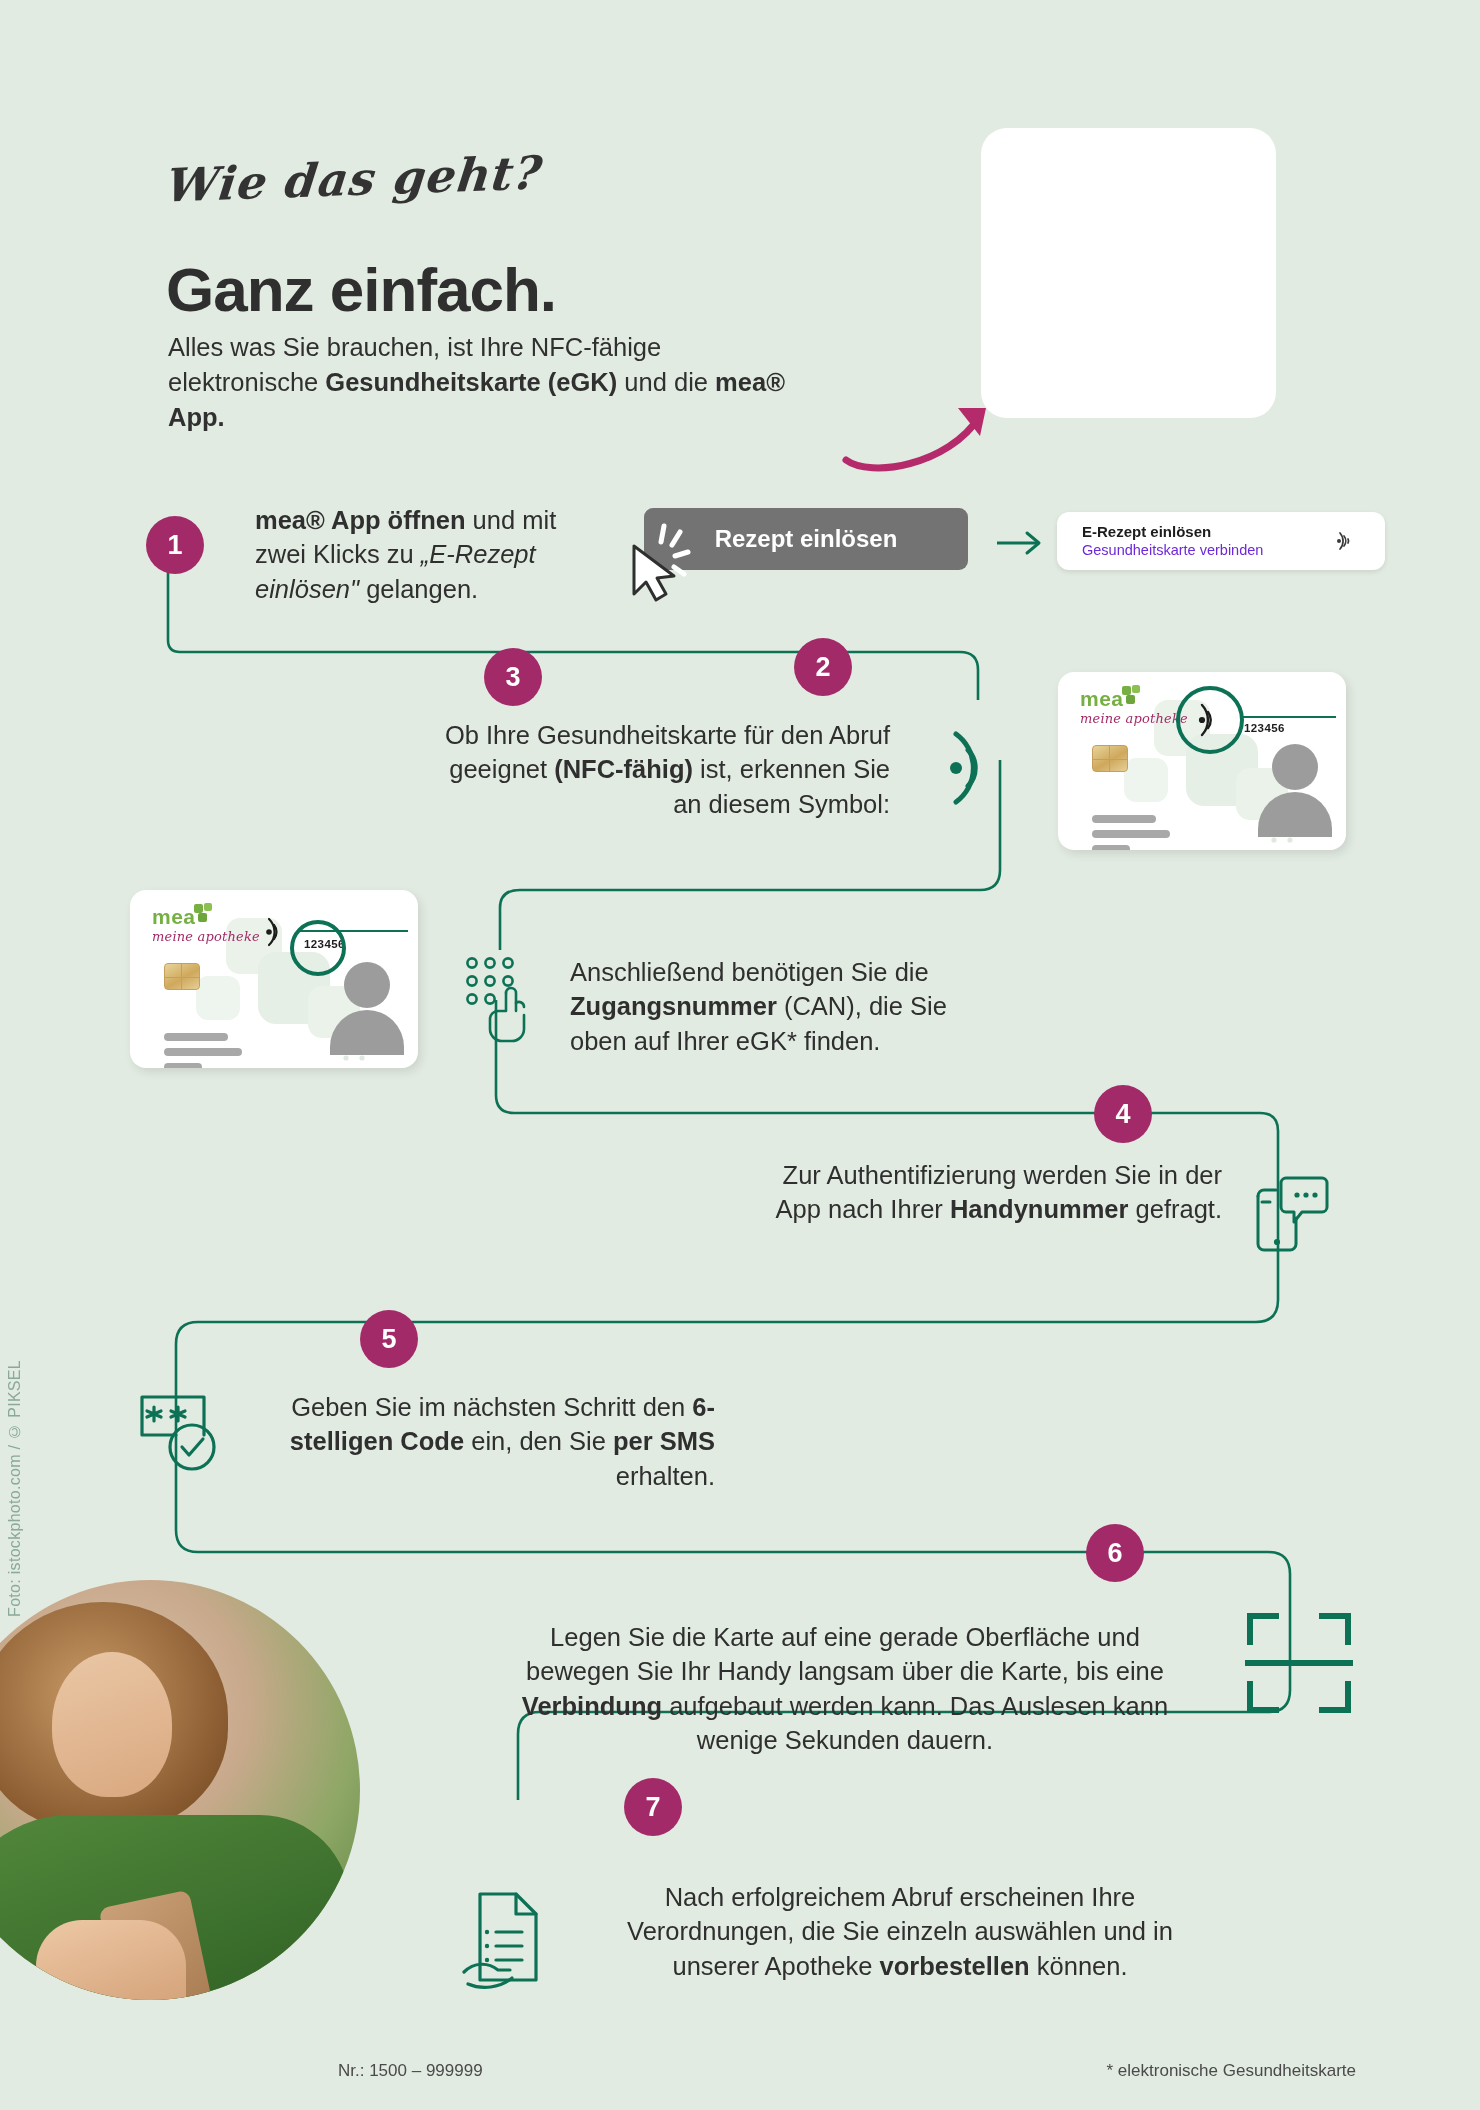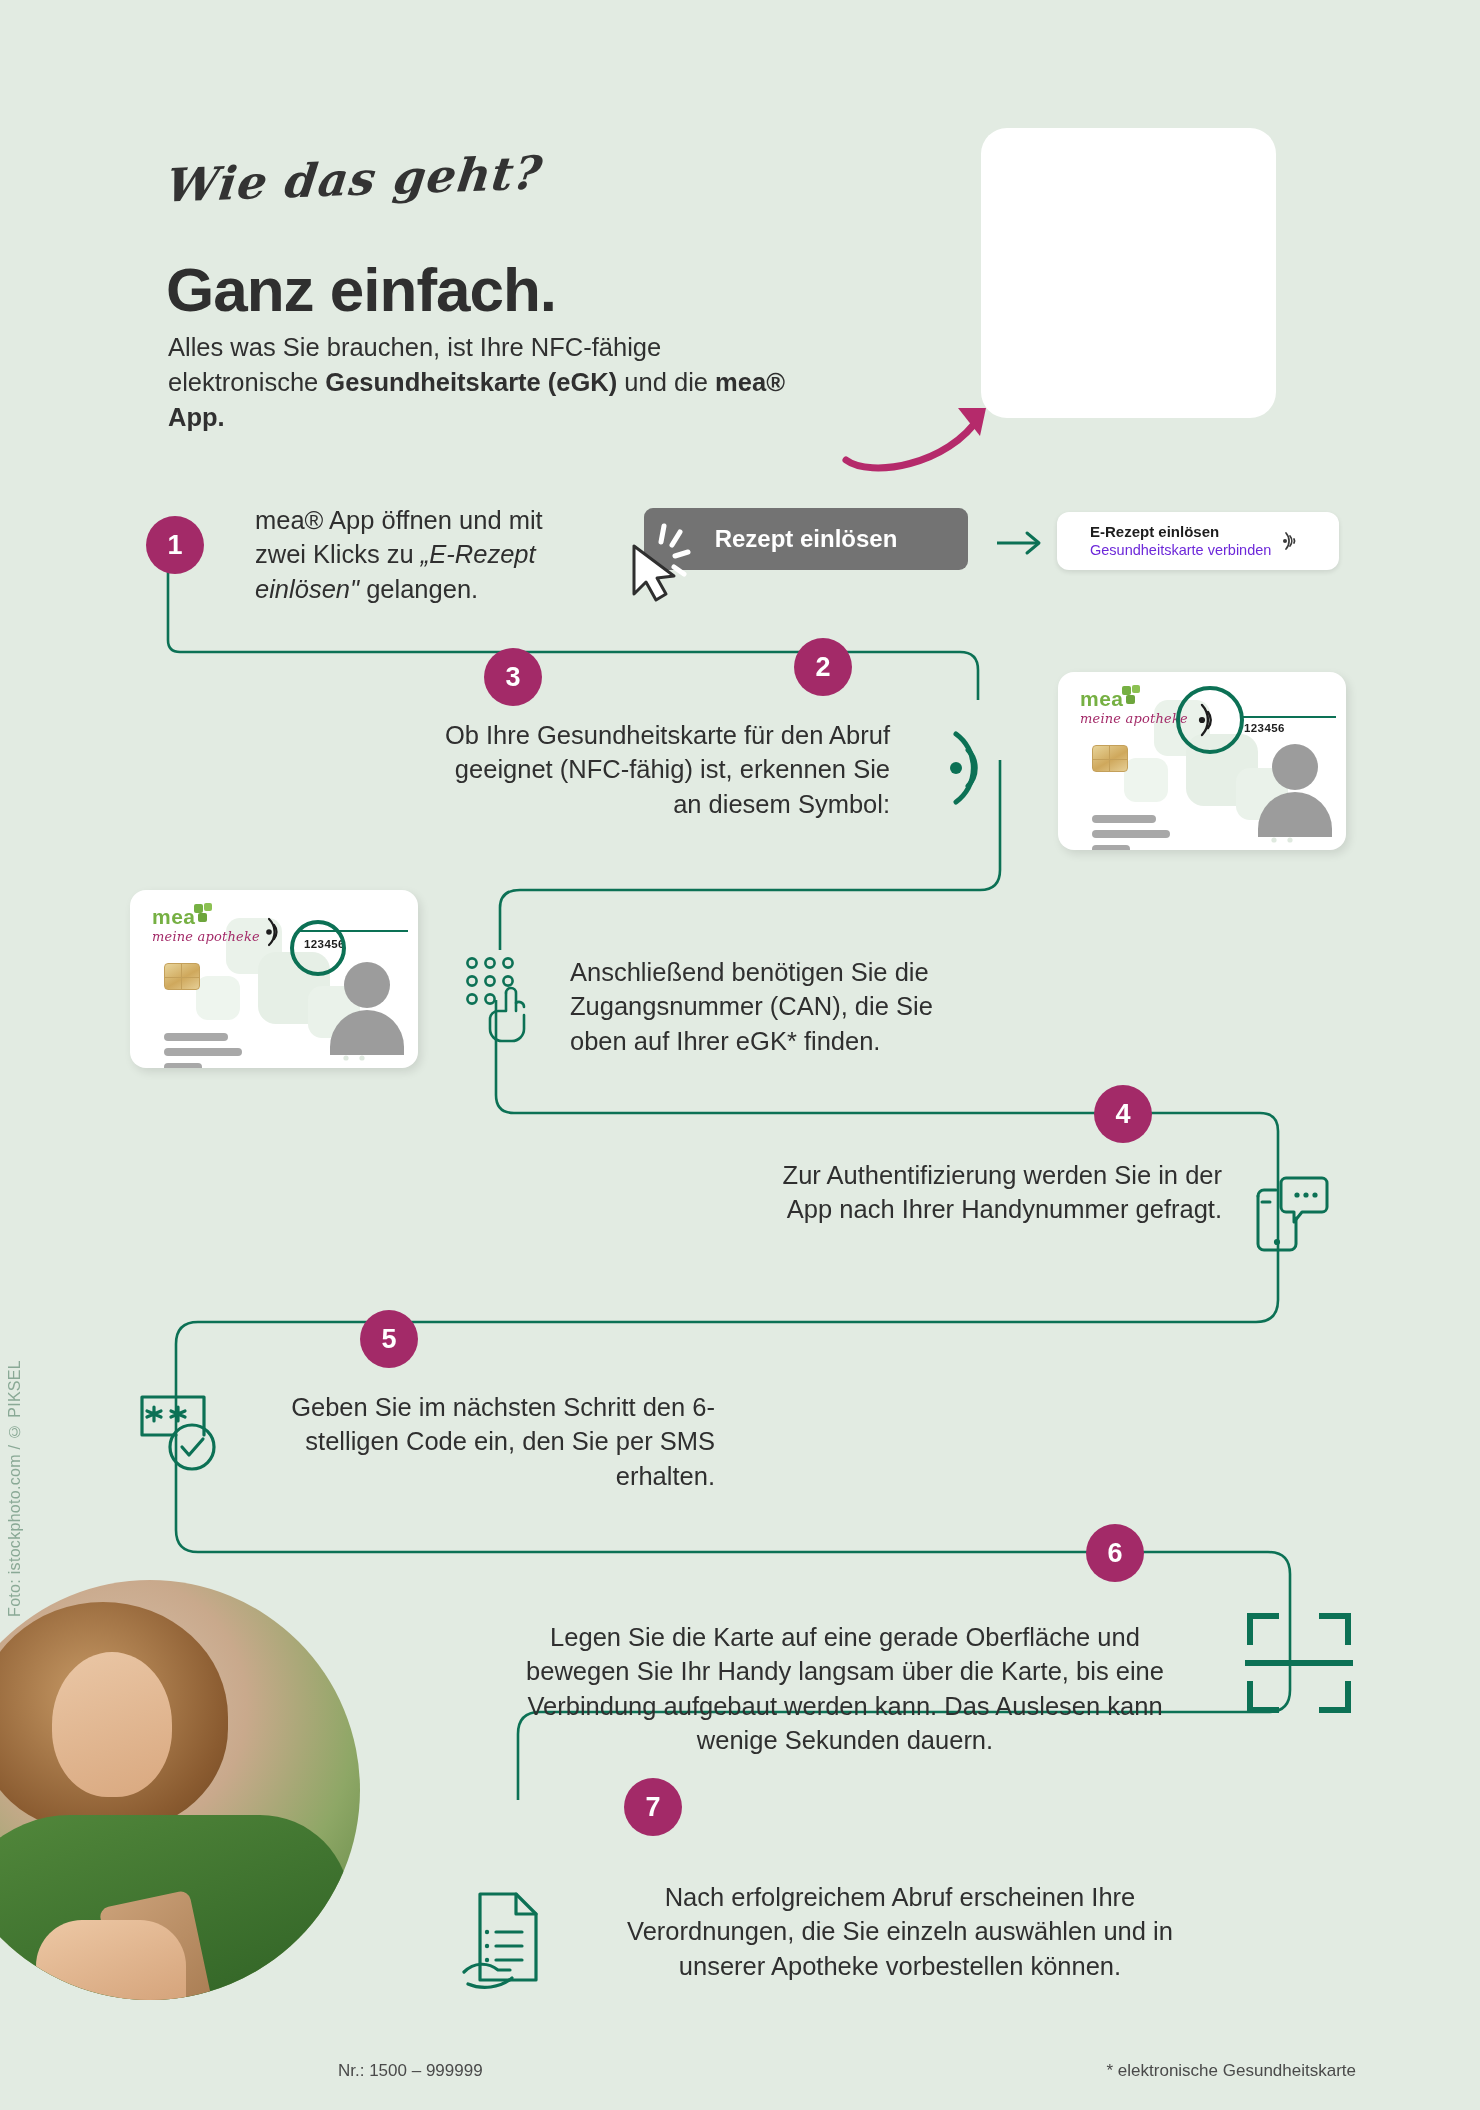--- a/index.html
+++ b/index.html
@@ -53,44 +53,44 @@
     position:absolute;
     width:58px; height:58px; border-radius:50%;
     background:#a32a68;
     color:#ffffff; font-weight:700; font-size:27px;
     display:flex; align-items:center; justify-content:center;
     z-index:6;
   }
 
   
   .step-text { position:absolute; font-size:25.5px; line-height:1.35; color:#2f2f2f; }
-  .step-text b { font-weight:400; }
+  .step-text b { font-weight:700; }
   .step-text i { font-style:italic; }
   .ta-right { text-align:right; }
   .ta-center { text-align:center; }
 
   
   #cta-button {
     position:absolute; left:644px; top:508px;
     width:324px; height:62px; border-radius:9px;
     background:#737373; color:#fff;
     font-size:24px; font-weight:700;
     display:flex; align-items:center; justify-content:center;
     border:none; cursor:pointer;
   }
   #cursor-icon { position:absolute; left:618px; top:520px; z-index:4; }
   #arrow-right { position:absolute; left:995px; top:528px; }
 
   
   #app-card {
     position:absolute; left:1057px; top:512px;
-    width:282px; height:58px; border-radius:12px;
+    width:328px; height:58px; border-radius:12px;
     background:#ffffff;
     box-shadow:0 2px 5px rgba(0,0,0,.10);
-    display:flex; align-items:center; padding:0 33px;
+    display:flex; align-items:center; padding:0 25px;
   }
   #app-card .txt { flex:1; }
   #app-card .t1 { font-size:15px; font-weight:700; color:#1d1d1d; line-height:1.25; }
   #app-card .t2 { font-size:14.5px; color:#6d28d9; line-height:1.25; }
 
   
   .egk-card {
     position:absolute;
     background:#ffffff; border-radius:16px;
     box-shadow:3px 4px 10px rgba(0,0,0,.10);

